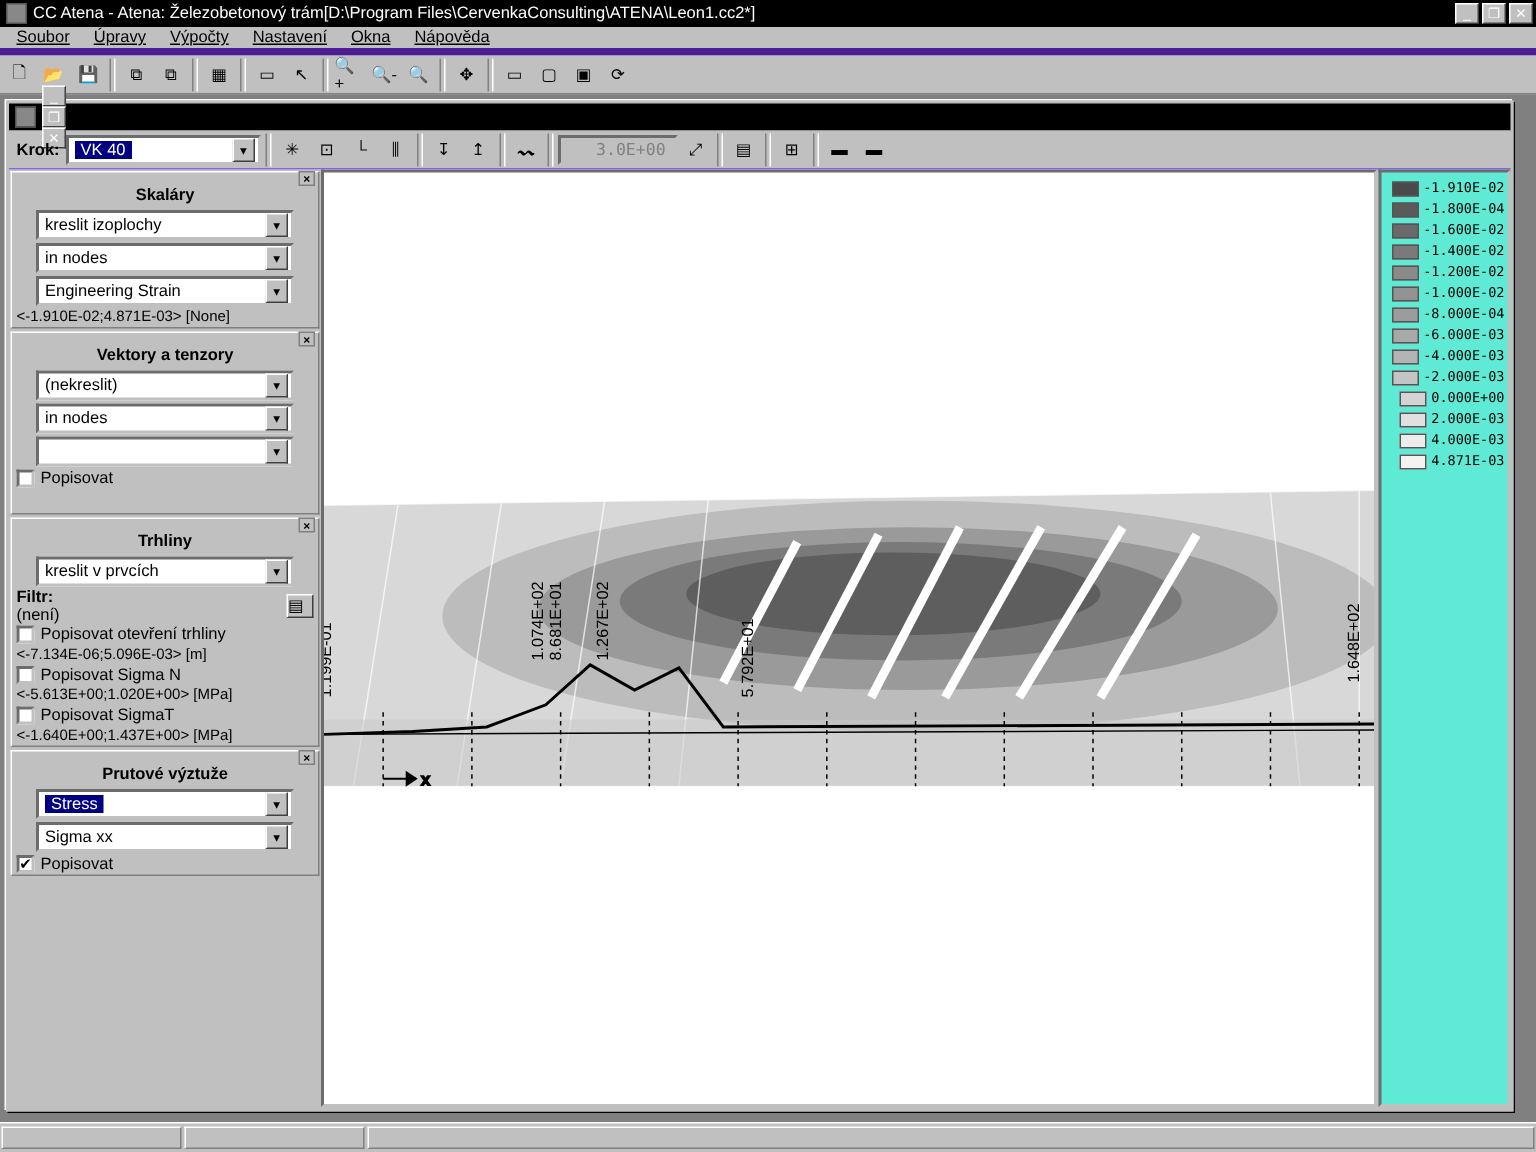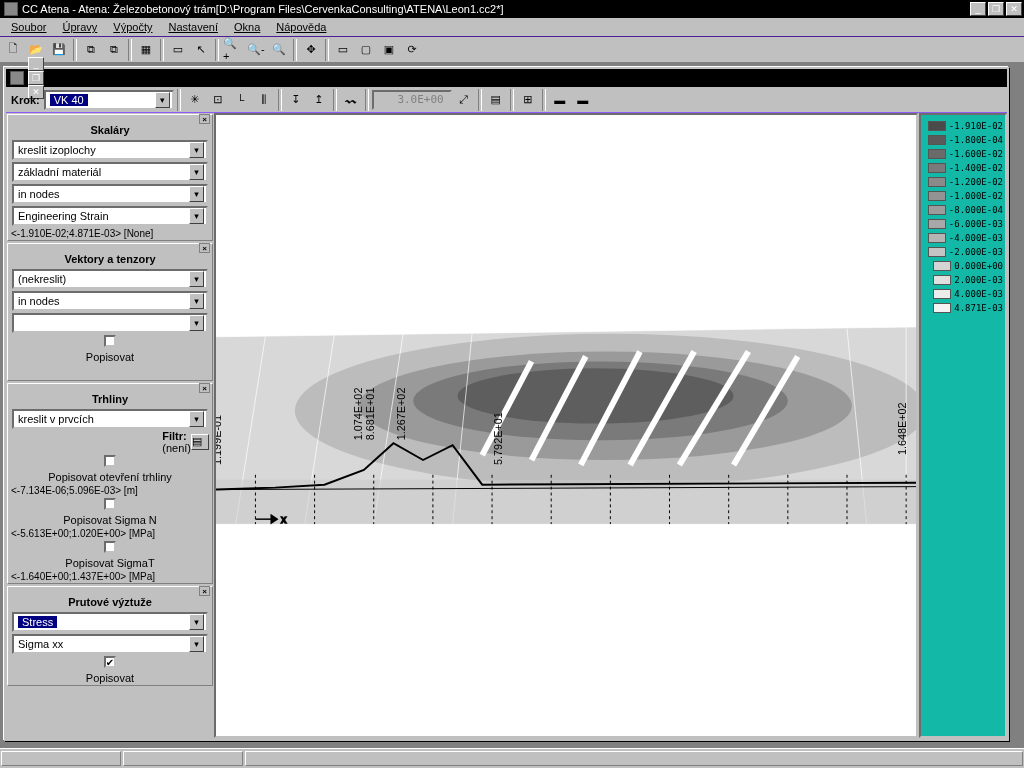--- a/index.html
+++ b/index.html
@@ -5,21 +5,21 @@
   * { box-sizing: border-box; margin: 0; padding: 0; font-family: "MS Sans Serif", Tahoma, sans-serif; font-size: 11px; }
   body { background: #c0c0c0; width: 1024px; height: 768px; overflow: hidden; color: #000; }
 
   
   .titlebar { height: 18px; background: #000; color: #fff; display: flex; align-items: center; padding: 0 2px 0 4px; }
   .titlebar .icon { width: 14px; height: 14px; background: #888; border: 1px solid #555; margin-right: 4px; }
   .titlebar .title { flex: 1; }
   .titlebar .winbtns { display: flex; gap: 2px; }
   .winbtn { width: 16px; height: 14px; background: #c0c0c0; border: 1px solid #fff; border-right-color:#404040; border-bottom-color:#404040; display:flex; align-items:center; justify-content:center; font-size:9px; font-family: Marlett, sans-serif; }
 
-  .menubar { height: 19px; background: #c0c0c0; display: flex; align-items: center; padding: 0 4px; gap: 2px; border-bottom: 1px solid #4c1d95;}
+  .menubar { height: 19px; background: #c0c0c0; display: flex; align-items: center; padding: 0 4px; gap: 2px; border-bottom: 5px solid #4c1d95;}
   .menubar span { padding: 1px 7px; }
   .menubar span u { text-decoration: underline; }
 
   .toolbar { height: 26px; background: #c0c0c0; display:flex; align-items:center; padding: 1px 2px; border-bottom: 1px solid #808080; gap:1px;}
   .sep { width: 4px; height: 22px; border-left:1px solid #808080; border-right:1px solid #fff; margin:0 2px;}
   .tbtn { width: 22px; height: 22px; background:#c0c0c0; border:1px solid #c0c0c0; display:flex;align-items:center;justify-content:center;}
 
   .mdi-area { position:absolute; top: 63px; left:0; right:0; bottom:20px; background:#808080; }
   .statusbar{position:absolute;bottom:0;left:0;right:0;height:20px;background:#c0c0c0;border-top:1px solid #fff;display:flex;}
   .statusbar div{border:1px solid #808080;border-top-color:#fff;border-left-color:#fff; margin:2px 1px;width:120px;}
@@ -37,32 +37,32 @@
   .combo .arrow:after{content:"▾";font-size:9px;}
   .combo-sel{background:#000080;color:#fff;padding:0 4px;}
   .readout{height:20px;background:#c0c0c0;border:2px inset #c0c0c0;color:#808080;padding:0 6px;display:flex;align-items:center;justify-content:flex-end;font-family:monospace;}
 
   .inner-body{position:absolute;top:44px;left:0;right:0;bottom:0;display:flex;}
   .panels{width:208px;background:#c0c0c0;overflow:hidden;display:flex;flex-direction:column;}
   .panel{border:1px solid #808080;border-top-color:#fff;border-left-color:#fff;margin:1px;display:flex;flex-direction:column;}
   .panel-handle{height:8px;display:flex;justify-content:flex-end;align-items:center;padding-right:2px;}
   .panel-handle .x{width:11px;height:10px;border:1px solid #808080;background:#c0c0c0;display:flex;align-items:center;justify-content:center;font-size:8px;font-weight:bold;}
   .panel-head{font-weight:bold;text-align:center;padding:1px 0 3px;}
-  .pcombo{margin:1px 4px;align-items:center;}
+  .pcombo{margin:1px 16px;align-items:center;}
   .range-lbl{font-size:10px;padding:1px 3px;}
-  .chk{display:flex;align-items:center;gap:4px;padding:1px 3px;flex-direction:column;}
+  .chk{display:flex;align-items:center;gap:4px;padding:1px 3px;}
   .chk .box{width:12px;height:12px;background:#fff;border:2px inset #c0c0c0;display:flex;align-items:center;justify-content:center;font-size:10px;}
-  .filtr-row{display:flex;align-items:center;justify-content:flex-end;padding:0 3px;}
+  .filtr-row{display:flex;align-items:center;justify-content:space-between;padding:0 3px;}
   .filtr-row .icon-btn{width:18px;height:16px;background:#c0c0c0;border:1px solid #fff;border-right-color:#404040;border-bottom-color:#404040;}
 
   .canvas-wrap{flex:1;position:relative;display:flex;}
   .canvas{flex:1;background:#fff;border:2px inset #c0c0c0;margin:0 1px 1px 0;display:flex;align-items:center;justify-content:center;overflow:hidden;position:relative;}
   .canvas svg{width:100%;height:100%;}
 
-  .legend{width:88px;background:#14b8a6;border:2px inset #c0c0c0;margin:0 0 1px 0;padding:4px 2px;}
+  .legend{width:88px;background:#5eead4;border:2px inset #c0c0c0;margin:0 0 1px 0;padding:4px 2px;}
   .legend-row{display:flex;align-items:center;gap:3px;height:14px;justify-content:flex-end;}
   .swatch{width:18px;height:10px;border:1px solid #555;}
   .legend-row span{font-size:9px;font-family:monospace;}
 </style>
 </head>
 <body>
 
 <div class="titlebar">
   <div class="icon"></div>
   <div class="title">CC Atena - Atena: Železobetonový trám[D:\Program Files\CervenkaConsulting\ATENA\Leon1.cc2*]</div>
@@ -151,24 +151,20 @@
 
       <div class="panels">
 
         <div class="panel">
           <div class="panel-handle">
               <div class="x">×</div>
             </div>
           <div class="panel-head">Skaláry</div>
           <div class="combo pcombo">
               <span>kreslit izoplochy</span>
-              <div class="arrow"></div>
-            </div>
-          <div class="combo pcombo">
-              <span>základní materiál</span>
               <div class="arrow"></div>
             </div>
           <div class="combo pcombo">
               <span>in nodes</span>
               <div class="arrow"></div>
             </div>
           <div class="combo pcombo">
               <span>Engineering Strain</span>
               <div class="arrow"></div>
             </div>

